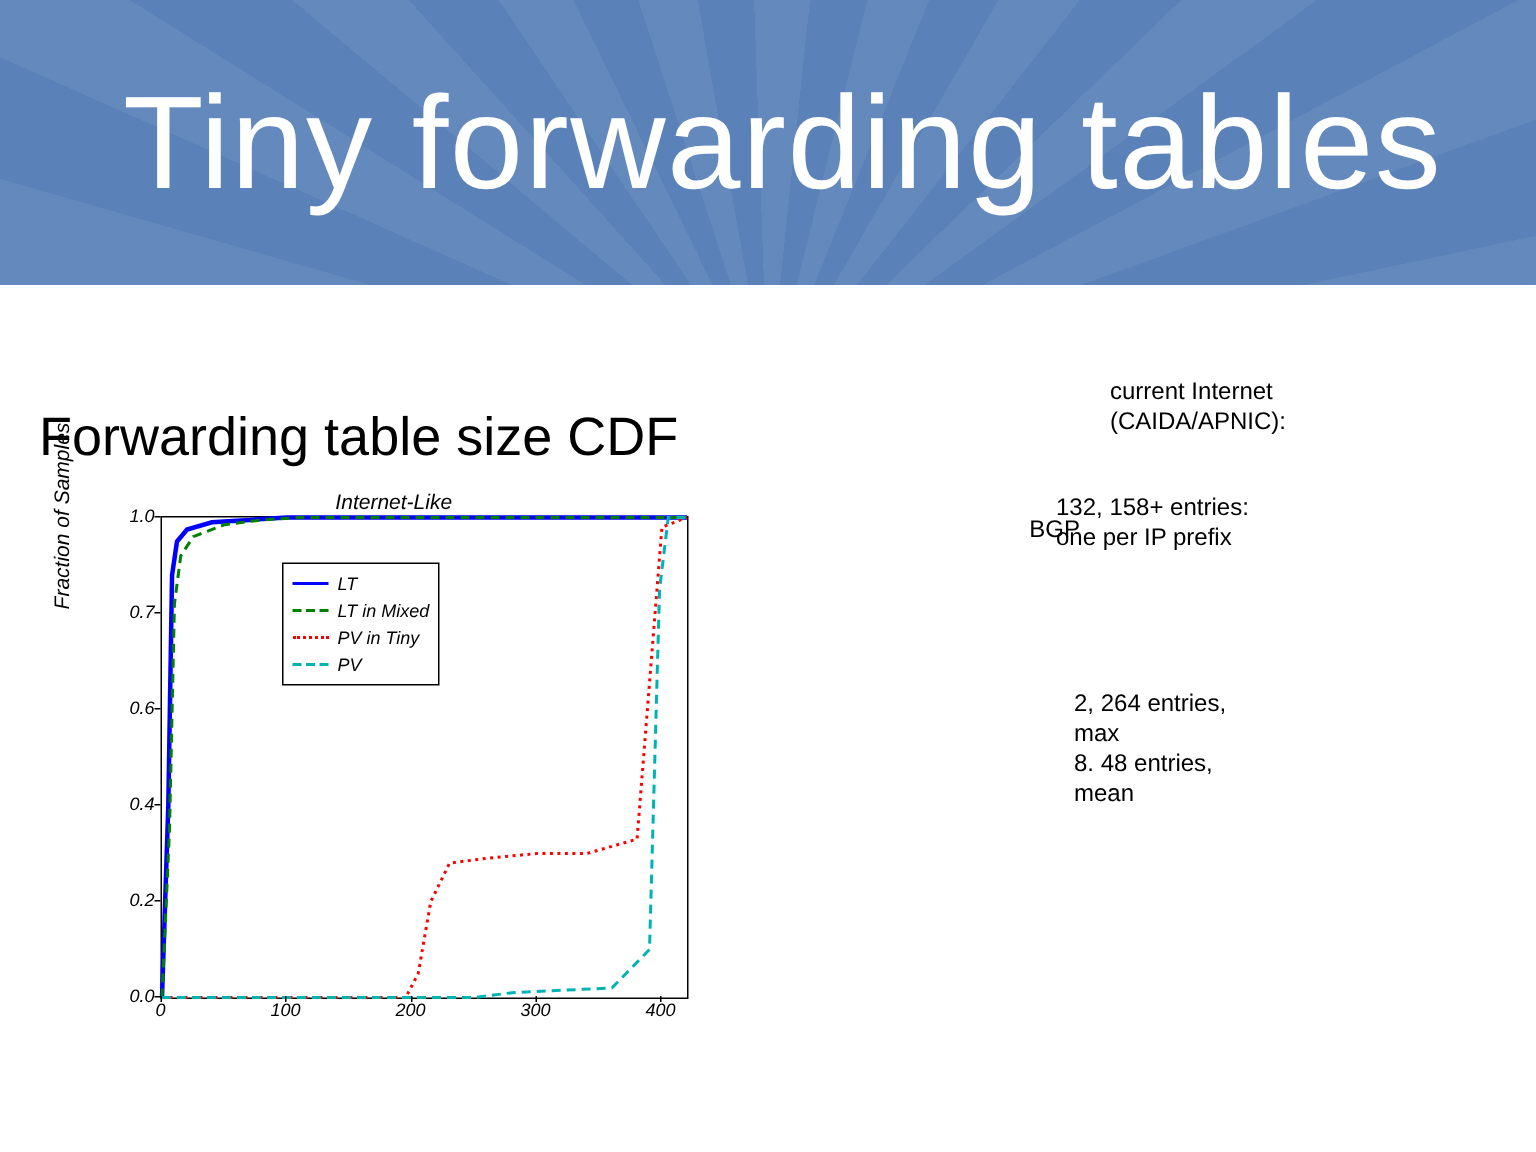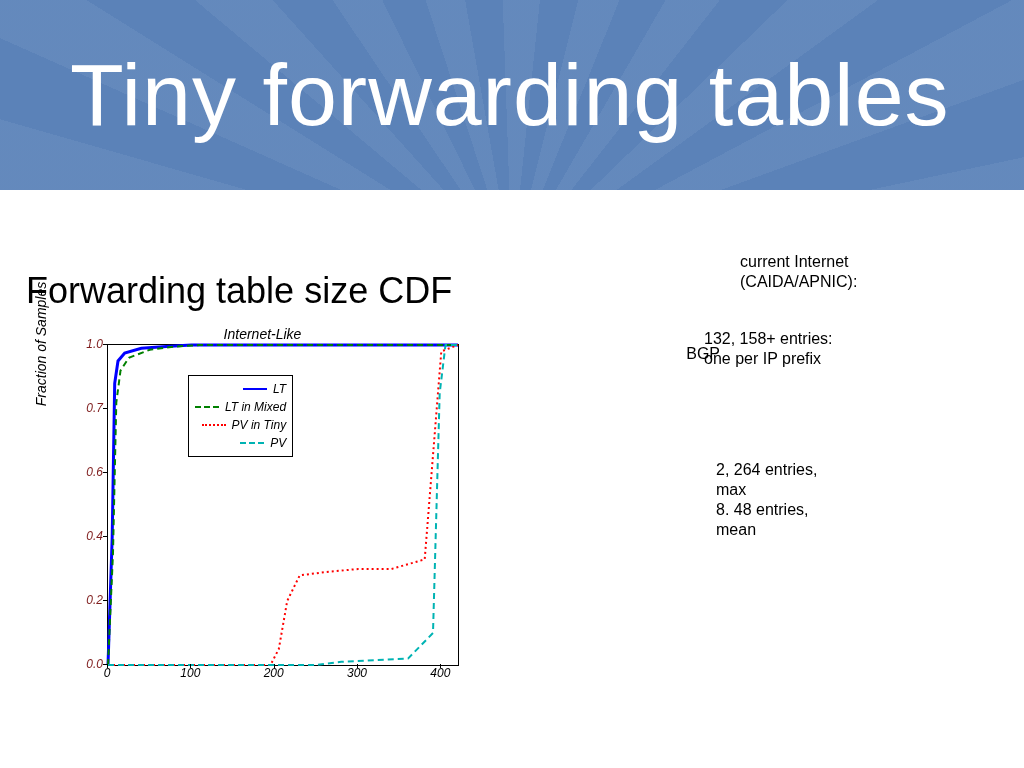--- a/index.html
+++ b/index.html
@@ -29,21 +29,21 @@
       #5b82b8 0deg 8deg,
       #6b8fc0 8deg 16deg
     );
     opacity: 0.55;
   }
   .banner h1 {
     position: relative;
     color: #fff;
     font-size: 88px;
     font-weight: 400;
-    margin: 0;
+    margin: 12px;
     padding-left: 70px;
     letter-spacing: 1px;
     white-space: nowrap;
   }
 
   .content {
     position: relative;
     width: 1024px;
     height: 578px;
     margin-top: 44px;
@@ -103,21 +103,21 @@
     font-size: 14px;
     color: #000;
   }
 
   .ytick {
     position: absolute;
     left: 20px;
     width: 28px;
     text-align: right;
     font-size: 12px;
-    color: #7f1d1d;
+    color: #000000;
     transform: translateY(-50%);
   }
   .xtick {
     position: absolute;
     top: 340px;
     width: 30px;
     text-align: center;
     font-size: 12px;
     color: #000;
     transform: translateX(-50%);
@@ -142,21 +142,20 @@
     border: 1px solid #000;
     background: #fff;
     font-size: 12px;
     padding: 4px 6px;
     line-height: 1.5;
   }
   .legend-row {
     display: flex;
     align-items: center;
     gap: 6px;
-    justify-content: flex-end;
   }
   .swatch {
     width: 24px;
     height: 0;
     border-top-width: 2px;
     border-top-style: solid;
   }
 
   svg.series {
     position: absolute;

